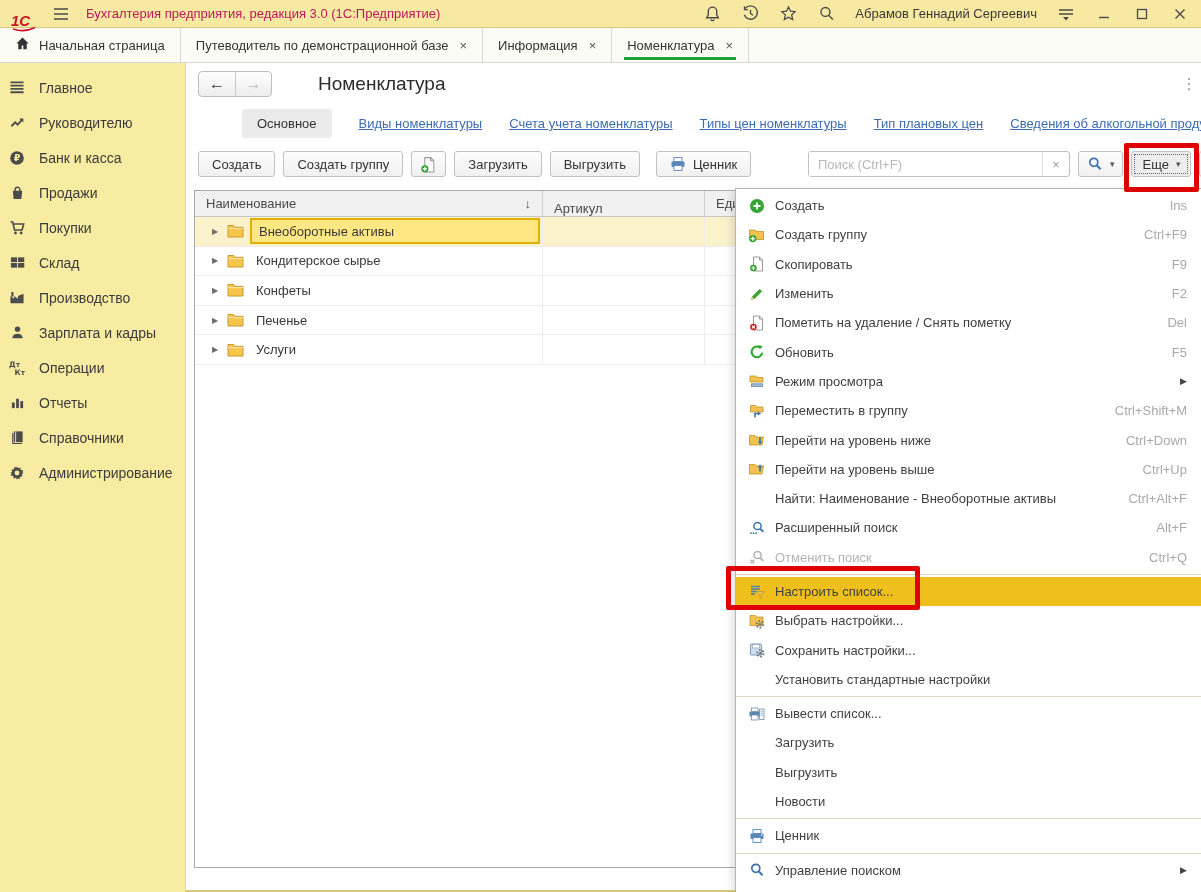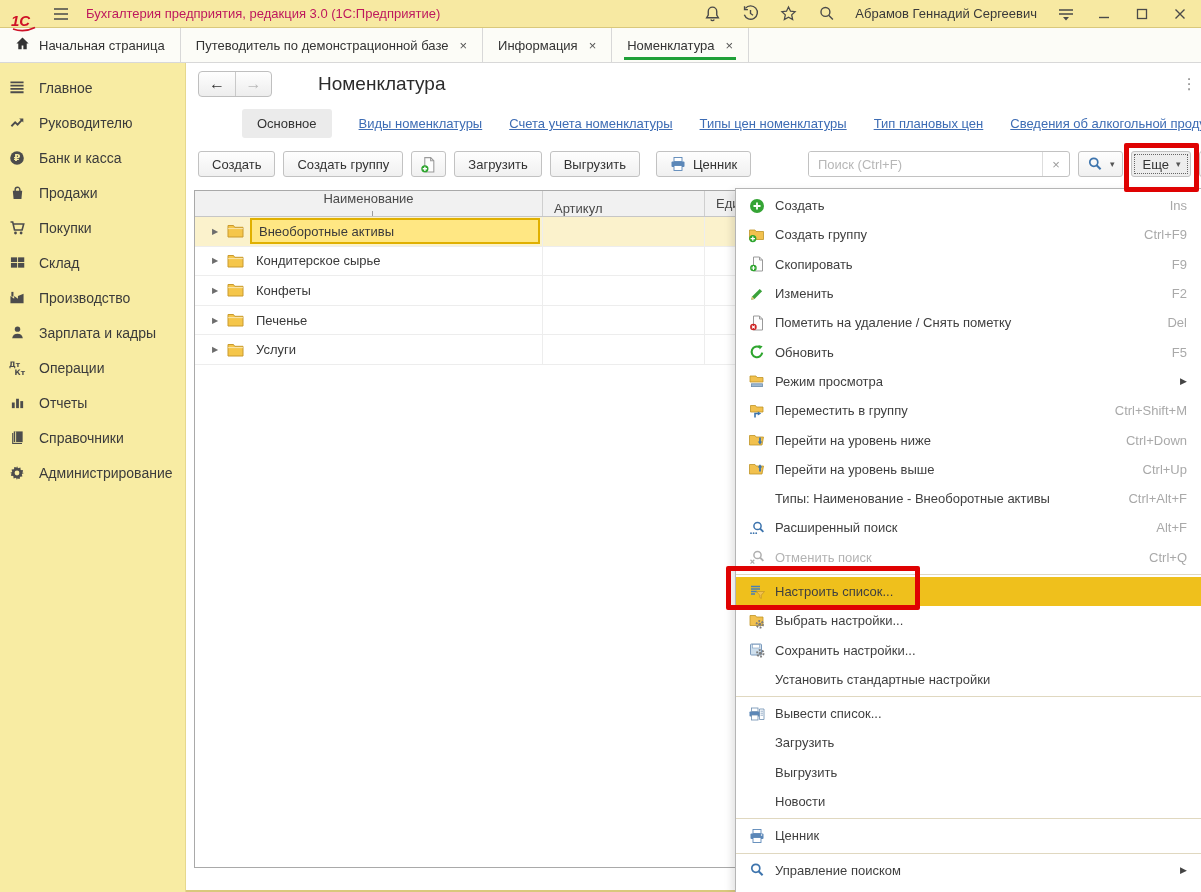--- a/index.html
+++ b/index.html
@@ -59,21 +59,21 @@
   .search-input::placeholder { color:#b7b7b7; }
   .search-clear { width:27px; border-left:1px solid #ddd; display:flex; align-items:center; justify-content:center; color:#9a9a9a; font-size:13px; }
   .more-wrap { position:relative; }
   .btn.more-btn { outline:1px dotted #666; outline-offset:-4px; background:#ededed; padding:0 10px; }
   .btn.help-btn { width:34px; justify-content:center; color:#444; font-weight:bold; }
 
   
   .listbox { position:absolute; left:8px; right:8px; top:127px; bottom:22px; border:1px solid #a9a9a9; background:#fff; overflow:hidden; }
   .thead { display:flex; height:26px; background:#f1f1f1; border-bottom:1px solid #c6c6c6; font-size:13px; color:#4a4a4a; }
   .th { display:flex; align-items:center; padding:0 11px; border-right:1px solid #cfcfcf; white-space:nowrap; overflow:hidden; }
-  .th1 { width:348px; justify-content:space-between;flex-direction:column; }
+  .th1 { width:348px; justify-content:space-between; }
   .th2 { width:162px;align-items:flex-end; }
   .th3 { flex:1; border-right:none; }
   .sort { color:#555; margin-left:8px; }
   .trow { display:flex; height:29.6px; border-bottom:1px solid #ededed; font-size:13px; color:#3a3a3a; align-items:stretch; }
   .trow .c1 { width:348px; display:flex; align-items:center; border-right:1px solid #ededed; overflow:hidden; }
   .trow .c2 { width:162px; border-right:1px solid #ededed; }
   .trow .c3 { flex:1; }
   .trow.selected { background:#fbf2cc; }
   .exp { color:#6d6d6d; font-size:8px; margin-left:17px; width:10px; flex-shrink:0; }
   .fold { margin-left:5px; display:flex; align-items:center; flex-shrink:0; }
@@ -585,21 +585,21 @@
             <path d="M1 3.5h5.5l1 1.5H15l-1.5 8H1z" fill="#f2c14e" stroke="#bf9426" stroke-width=".8"></path>
             <path d="M11.5 10.5V6.1" stroke="#3d74ad" stroke-width="1.8"></path>
             <path d="M9.3 6.4l2.2-3.2 2.2 3.2z" fill="#3d74ad"></path>
           </svg>
         </span>
         <span class="lbl">Перейти на уровень выше</span>
         <span class="sc">Ctrl+Up</span>
       </div>
       <div class="mi">
         <span class="mic"></span>
-        <span class="lbl">Типы: Наименование - Внеоборотные активы</span>
+        <span class="lbl">Найти: Наименование - Внеоборотные активы</span>
         <span class="sc">Ctrl+Alt+F</span>
       </div>
       <div class="mi">
         <span class="mic">
           <svg width="16" height="16" viewBox="0 0 16 16">
             <circle cx="8.5" cy="6" r="3.6" fill="none" stroke="#3d74ad" stroke-width="1.5"></circle>
             <path d="M11 8.5l3.4 3.4" stroke="#3d74ad" stroke-width="1.8"></path>
             <circle cx="2" cy="13.2" r=".9" fill="#3d74ad"></circle>
             <circle cx="4.6" cy="13.2" r=".9" fill="#3d74ad"></circle>
             <circle cx="7.2" cy="13.2" r=".9" fill="#3d74ad"></circle>

